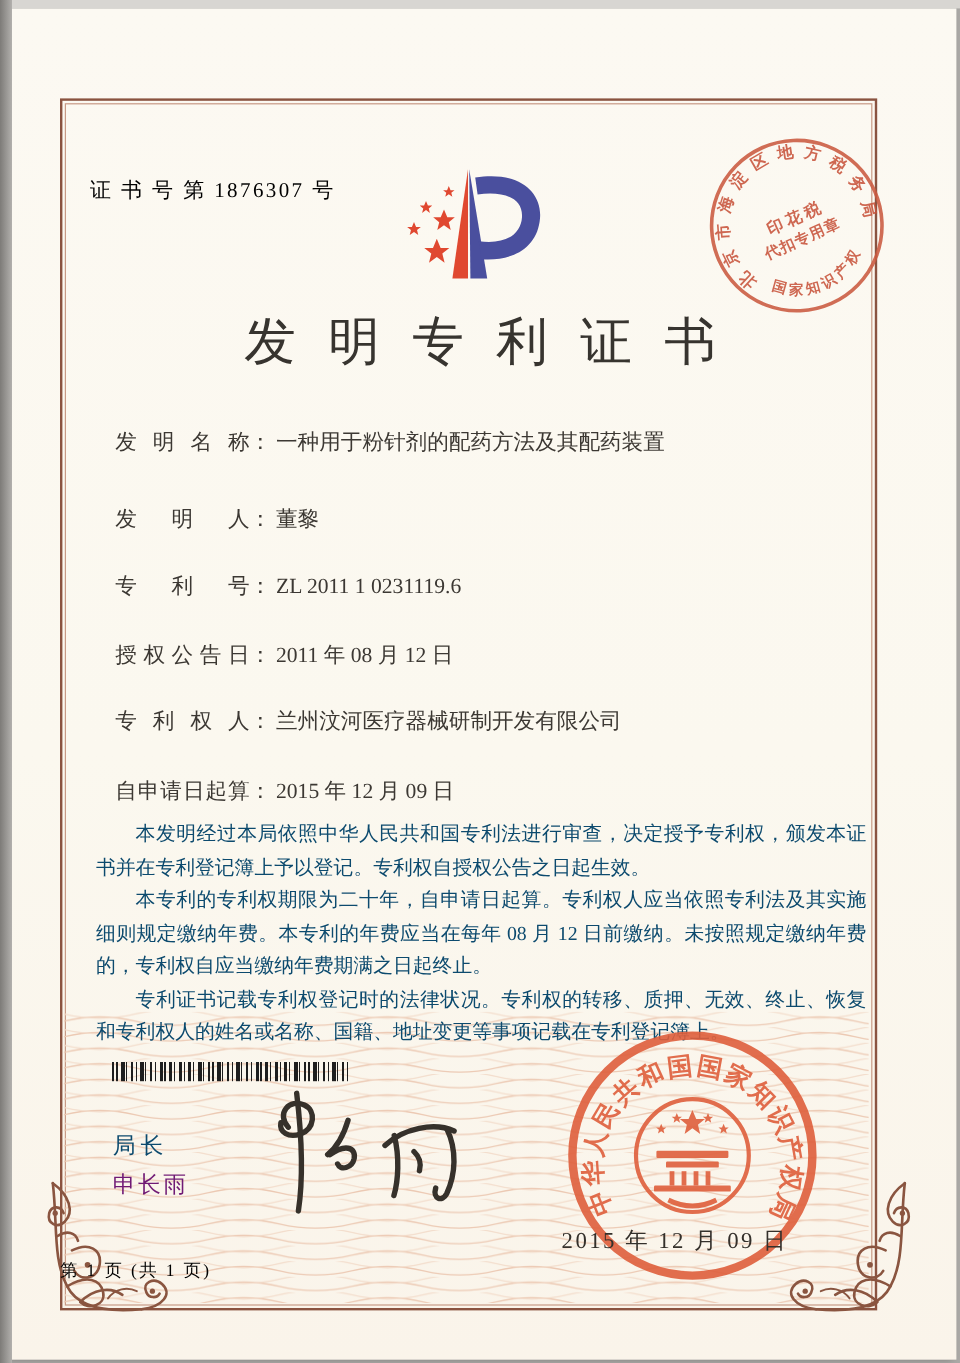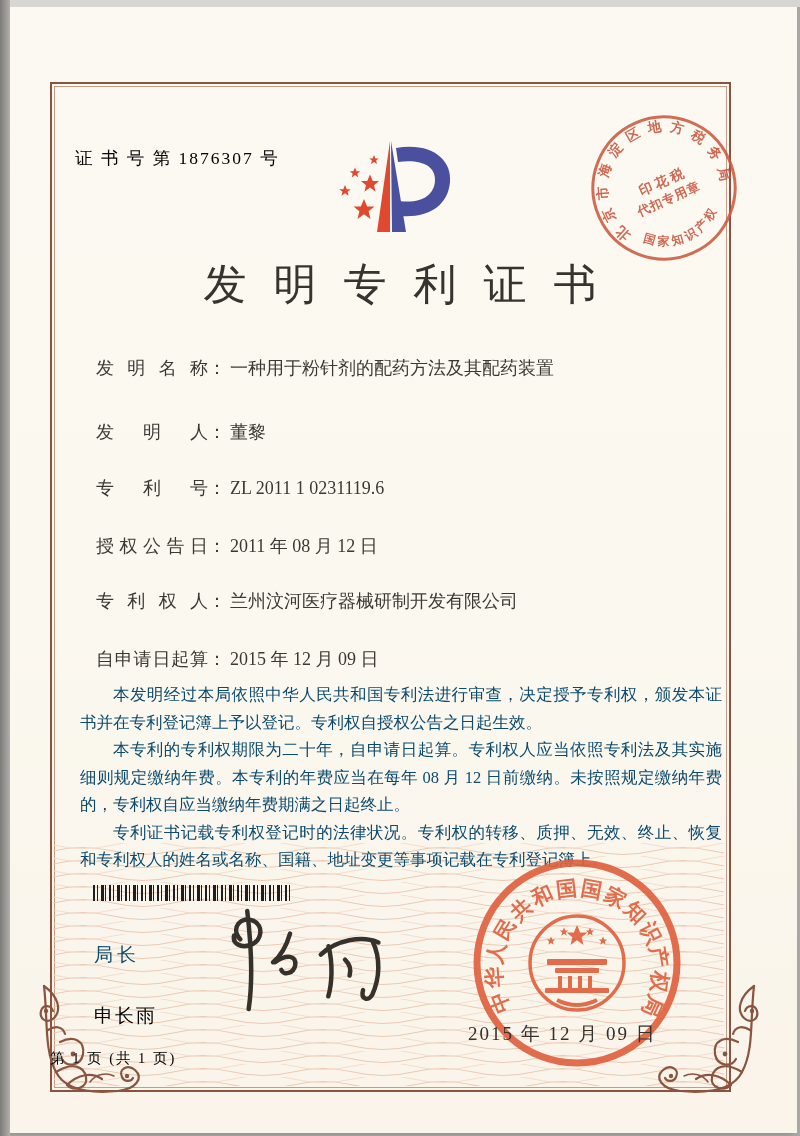--- a/index.html
+++ b/index.html
@@ -51,21 +51,21 @@
 
   .barcode{position:absolute;left:93px;top:885px;width:200px;height:16px;
     background:repeating-linear-gradient(90deg,
       #1e1e1e 0 2px,transparent 2px 4px,
       #1e1e1e 4px 5px,transparent 5px 8px,
       #1e1e1e 8px 11px,transparent 11px 12px,
       #1e1e1e 12px 13px,transparent 13px 16px);}
 
   .director-title{position:absolute;left:94px;top:942px;font-size:19px;color:#0c4a6e;
     font-family:"Liberation Sans","DejaVu Sans",sans-serif;letter-spacing:4px;}
-  .director-name{position:absolute;left:94px;top:1003px;font-size:19px;color:#000000;
+  .director-name{position:absolute;left:94px;top:974px;font-size:19px;color:#701a75;
     font-family:"Liberation Sans","DejaVu Sans",sans-serif;letter-spacing:2px;}
 
   .signature{position:absolute;left:213px;top:903px;width:190px;height:115px;transform:rotate(-2deg);}
 
   .seal{position:absolute;left:462px;top:848px;width:230px;height:230px;opacity:.9;}
   .seal text{font-family:"Liberation Serif","DejaVu Serif",serif;font-weight:bold;fill:#df5f3c;}
   .seal-date{position:absolute;left:468px;top:1021px;font-size:19px;color:#34302b;letter-spacing:2px;z-index:5;}
 
   .footer{position:absolute;left:50px;top:1049px;width:677px;text-align:left;
     font-size:14.5px;color:#000000;letter-spacing:2px;}

